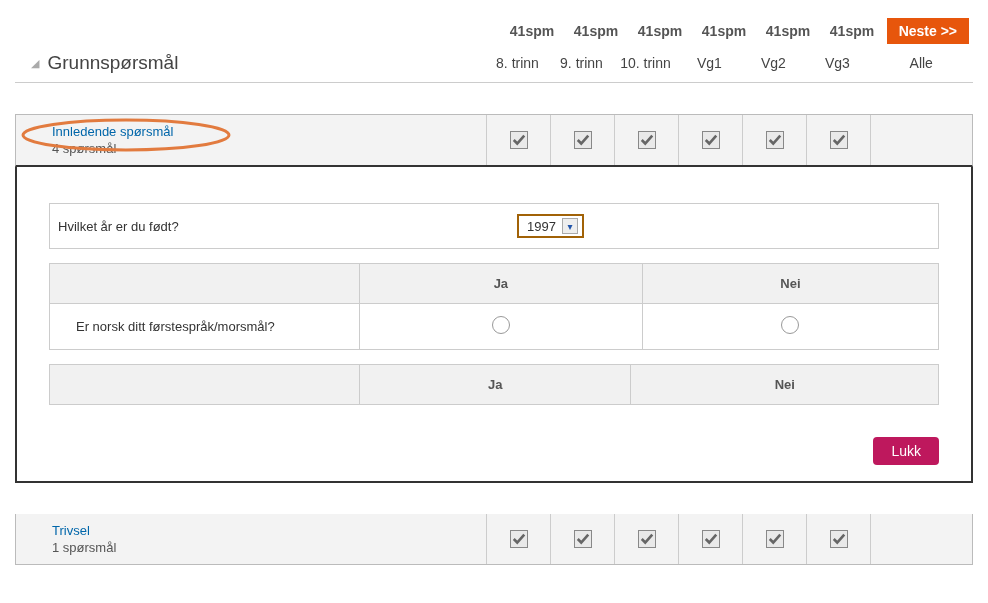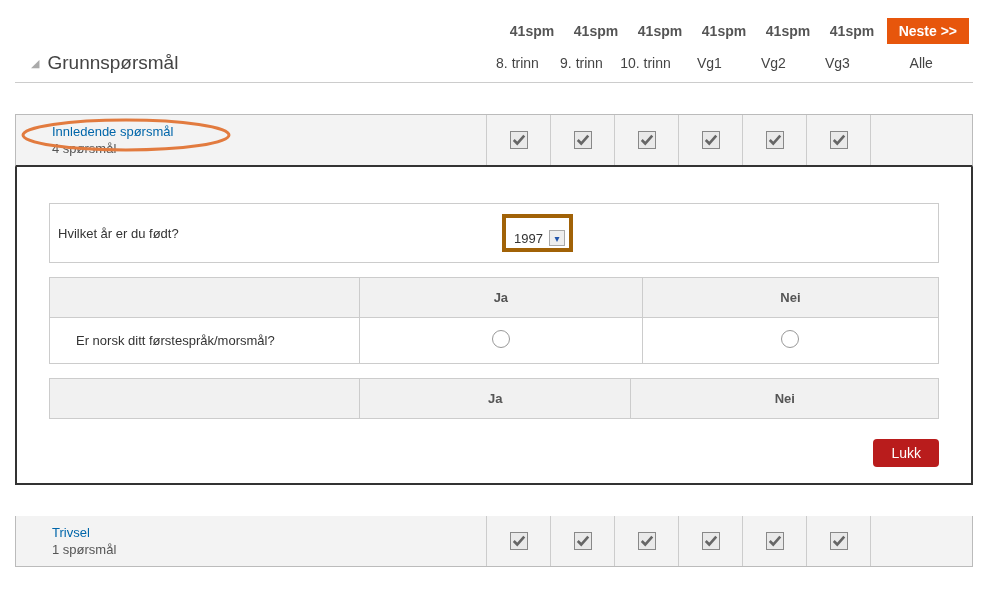--- a/index.html
+++ b/index.html
@@ -150,49 +150,51 @@
     width: 18px;
     height: 18px;
     border: 1px solid #999;
     border-radius: 50%;
     display: inline-block;
     background: #fff;
   }
   .year-select {
     display: inline-flex;
     align-items: center;
-    border: 4px solid #a16207;
+    border: 2px solid #a16207;
     background: #fff;
-    padding: 12px 4px 2px 8px;
-    font-size: 13px;
+    padding: 2px 4px 2px 8px;
+    font-size: 13px;
+    margin-left: 15px;
   }
   .year-select .arrow {
     background: #eee;
     border: 1px solid #aaa;
     width: 16px;
     height: 16px;
     display: inline-flex;
     align-items: center;
     justify-content: center;
     margin-left: 6px;
     font-size: 10px;
     color: #2255aa;
   }
   .panel-footer {
     display: flex;
     justify-content: flex-end;
     padding-top: 6px;
   }
   .close-btn {
-    background: #b91c1c;
+    background: #be185d;
     color: #fff;
     border-radius: 4px;
     padding: 6px 18px;
     font-size: 14px;
     cursor: pointer;
+    margin-top: 12px;
   }
   .year-row td { padding: 10px 8px 10px 8px; }
 </style>
 </head>
 <body>
 
 <div class="container">
 
   <div class="top-row">
     <div class="left"></div>

